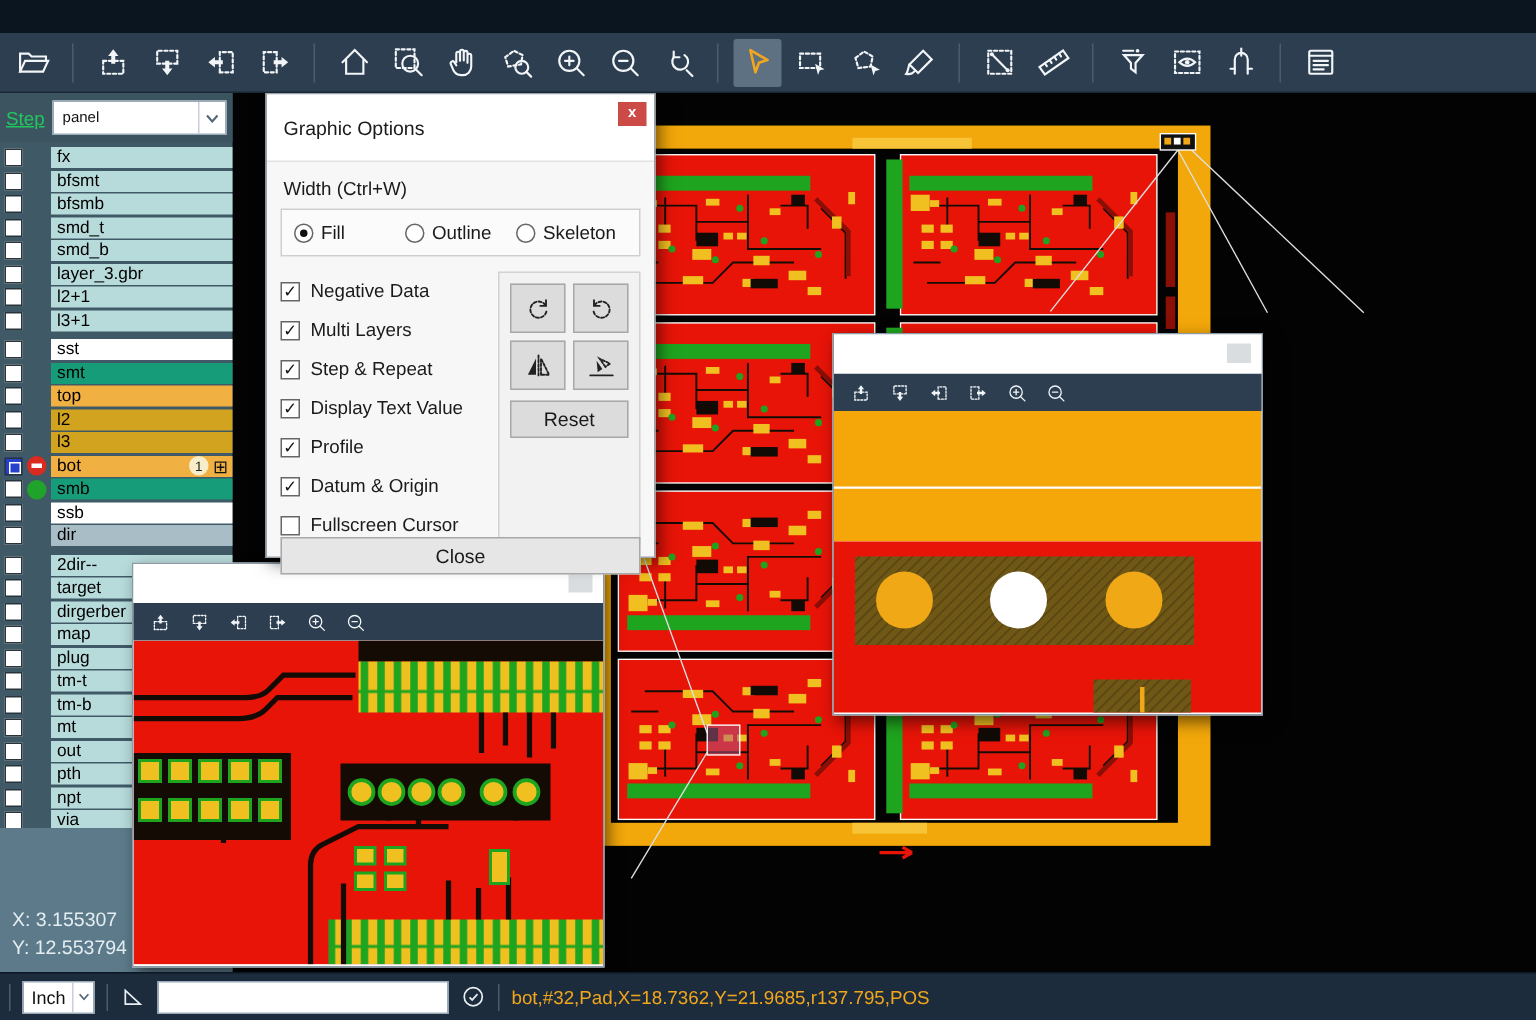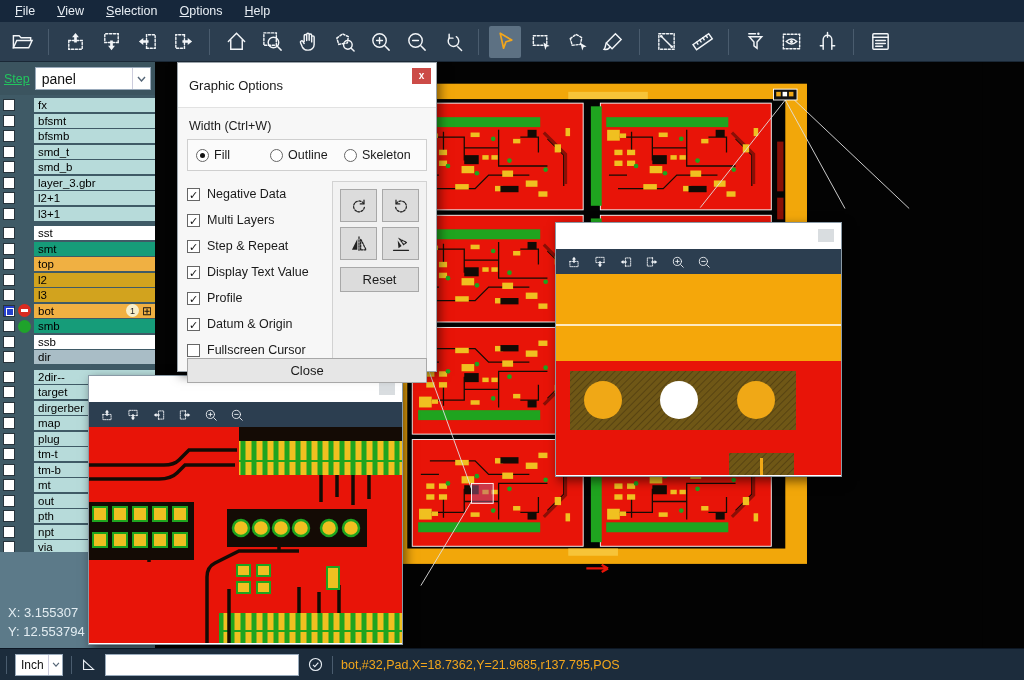--- a/index.html
+++ b/index.html
@@ -26,21 +26,21 @@
 
   
   .content { position:absolute; left:0; top:62px; width:1024px; height:586px; }
 
   
   .sidebar { position:absolute; left:0; top:0; width:155px; height:586px;
     background:#3f5a66; z-index:5; }
   .step-row { height:33px; background:#3b545f; display:flex; align-items:center; padding:0 4px; gap:5px; }
   .step-label { color:#22c55e; font-size:12.5px;text-decoration:underline; }
   .step-select { flex:1; height:23px; background:#fff; border:1px solid #9ab; display:flex;
-    align-items:center; font-size:14px; color:#111; padding-left:6px; justify-content:space-between; }
+    align-items:center; font-size:10px; color:#111; padding-left:6px; justify-content:space-between; }
   .step-select .chev { width:18px; height:100%; display:flex; align-items:center; justify-content:center;
     color:#567; border-left:1px solid #ccd; }
   .layers { padding-top:3px; }
   .layer-line { display:flex; align-items:center; height:14px; margin-bottom:1.5px; }
   .lyr-cb { width:12px; height:12px; background:#fff; border:1px solid #28343c; margin-left:3px;
     flex:0 0 12px; position:relative; }
   .lyr-cb.on { background:#2440cc; }
   .lyr-cb.on::after { content:""; position:absolute; left:2px; top:2px; width:6px; height:6px;
     border:1.5px solid #fff; }
   .lyr-dot { width:13px; height:13px; border-radius:50%; margin-left:3px; flex:0 0 13px; position:relative; }
@@ -119,27 +119,20 @@
   .sb-icon { color:#e8eef4; display:flex; align-items:center; }
   .sb-icon svg { width:17px; height:17px; }
   .sb-input { width:194px; height:22px; background:#fff; border:1px solid #9ab; font-size:12px; padding:0 4px; }
   .sb-status { color:#f2a61c; font-size:12.5px; white-space:nowrap; }
 </style>
 </head>
 <body>
 
 <div class="app">
 
-  <div class="menubar">
-      <div class="menu-item"><u>F</u>ile</div>
-      <div class="menu-item"><u>V</u>iew</div>
-      <div class="menu-item"><u>S</u>election</div>
-      <div class="menu-item"><u>O</u>ptions</div>
-      <div class="menu-item"><u>H</u>elp</div>
-    </div>
 
   <div class="toolbar">
       <div class="tb-btn">
         <svg viewBox="0 0 24 24" fill="none" stroke="currentColor" stroke-width="1.5" stroke-linecap="round">
           <path d="M2.5 18.5 V6 h6 l2 2 h10 v3"></path>
           <path d="M2.5 18.5 l3.5-7.5 H22 l-3.5 7.5 z"></path>
         </svg>
       </div>
       <span class="tb-sep"></span>
       <div class="tb-btn">

